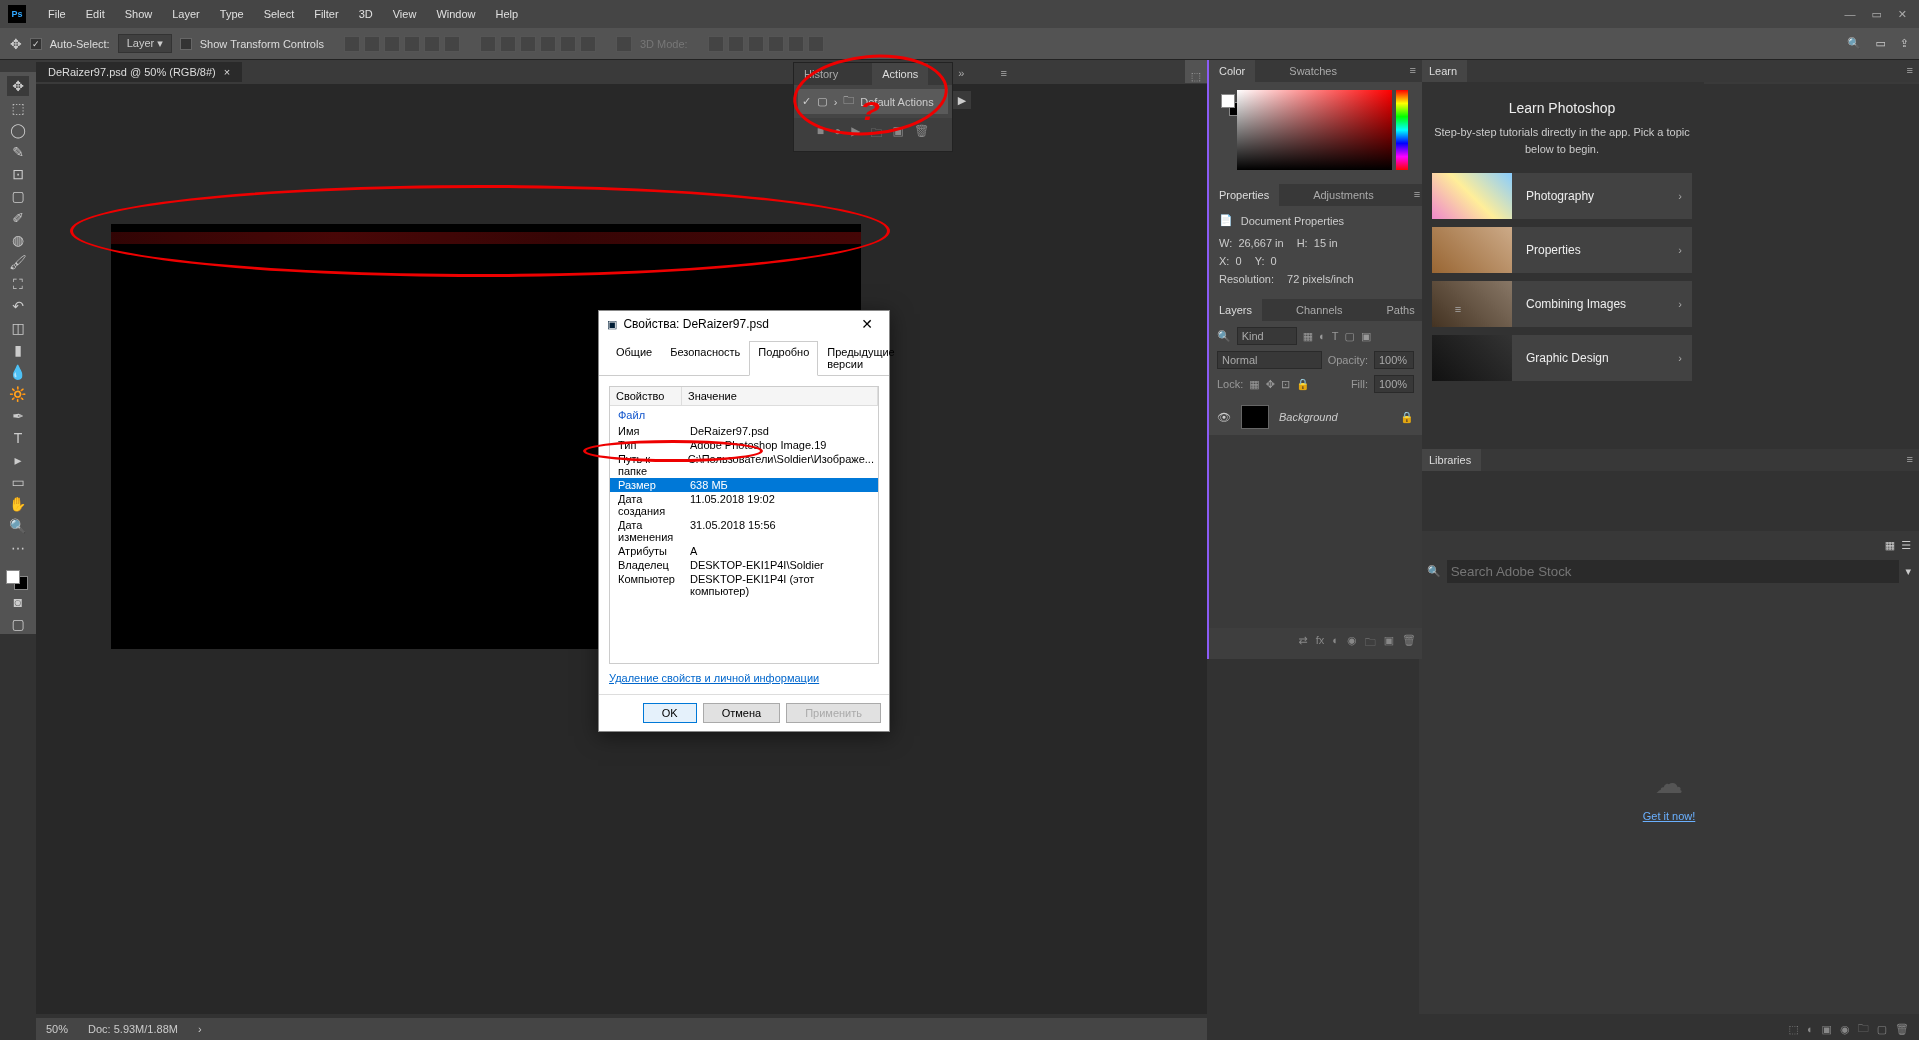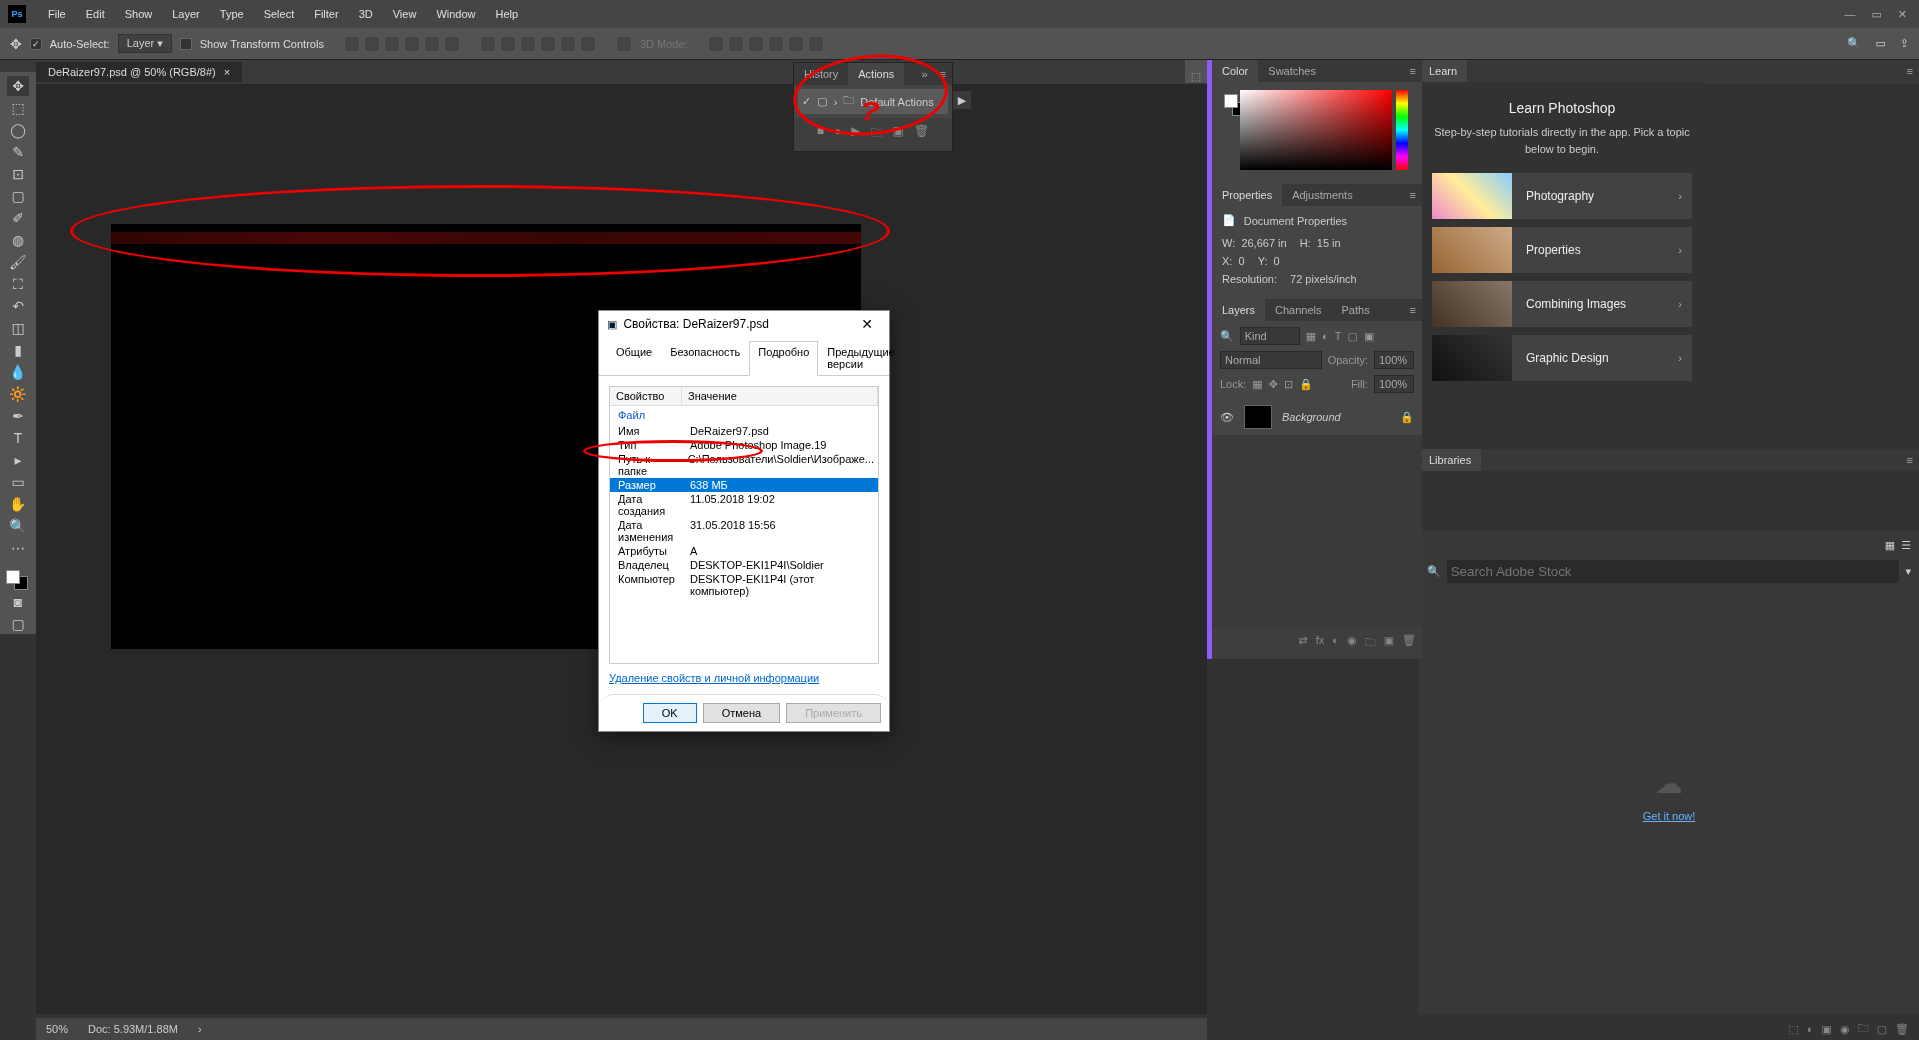--- a/index.html
+++ b/index.html
@@ -47,21 +47,21 @@
 
 
 .red-circle-1 { position: absolute; top: 55px; left: 793px; width: 155px; height: 80px; border: 3px solid #e00; border-radius: 50%; pointer-events: none; transform: rotate(-5deg); }
 .red-circle-2 { position: absolute; top: 185px; left: 70px; width: 820px; height: 92px; border: 3px solid #e00; border-radius: 50%; pointer-events: none; }
 .red-circle-3 { position: absolute; top: 440px; left: 583px; width: 180px; height: 22px; border: 3px solid #e00; border-radius: 50%; pointer-events: none; z-index: 100; }
 .red-question { position:absolute; top: 96px; left: 862px; color:#e00; font-size:26px; font-weight:bold; font-style:italic; transform:scaleX(1.3); pointer-events:none;}
 
 
 .right-column { position: absolute; top: 60px; right: 0; width: 712px; bottom: 26px; display: flex; }
 
-.mid-panels { width: 215px; background: #fde047; display:flex; flex-direction:column; border-left:5px solid #8b5cf6;}
+.mid-panels { width: 215px; background: #fde047; display:flex; flex-direction:column; border-left:2px solid #8b5cf6;}
 .mid-icons-strip { position:absolute; top:0; left:-22px; width:22px; background:#535353; display:flex; flex-direction:column; align-items:center; padding-top:10px; gap:14px; color:#aaa;}
 
 .color-panel { background:#454545; padding-bottom:6px;}
 .color-picker { height: 80px; margin: 8px; position:relative; background: linear-gradient(to bottom, rgba(0,0,0,0) 0%, #000 100%), linear-gradient(to right, #fff 0%, #ff0000 100%); }
 .hue-strip { position:absolute; right:-16px; top:0; bottom:0; width:12px; background: linear-gradient(#f00,#ff0,#0f0,#0ff,#00f,#f0f,#f00);}
 .fg-bg-swatch { position:absolute; left:-8px; top:4px; }
 
 .properties-panel { background:#454545; padding:8px 10px; font-size:11px; color:#ccc;}
 .prop-row { display:flex; gap:13px; margin:6px 0;}
 
@@ -99,30 +99,30 @@
 .win-body { padding:10px;}
 .prop-grid { border:1px solid #ccc; height:278px; overflow:auto; font-size:11px;}
 .prop-header { display:flex; background:#f5f5f5; border-bottom:1px solid #ddd;}
 .prop-header div { padding:3px 6px; border-right:1px solid #ddd;}
 .prop-group { color:#15c; padding:3px 8px;}
 .prop-line { display:flex;}
 .prop-line > div:first-child { width:76px; padding:1px 8px;}
 .prop-line > div:last-child { flex:1; padding:1px 4px;}
 .prop-line.selected { background:#0078d7; color:#fff;}
 .win-link { color:#0066cc; text-decoration:underline; font-size:11px; margin-top:8px; display:block;}
-.win-buttons { display:flex; justify-content:flex-end; gap:6px; padding:8px; border-top:1px solid #ddd;border-radius:15px;}
+.win-buttons { display:flex; justify-content:flex-end; gap:6px; padding:8px; border-top:1px solid #ddd;}
 .win-btn { padding:3px 18px; font-size:11px; border:1px solid #aaa; background:#e1e1e1; cursor:pointer;}
 .win-btn.default { border:1px solid #0078d7; background:#e5f1fb;}
 .win-btn.disabled { color:#aaa;}
 
 
 .status-bar { position:absolute; bottom:0; left:36px; right:712px; height:22px; background:#454545; display:flex; align-items:center; padding:0 10px; font-size:11px; color:#ccc; gap:20px;}
 .right-status-bar { position:absolute; bottom:0; right:0; width:712px; height:22px; background:#323232; display:flex; justify-content:flex-end; align-items:center; padding-right:10px; gap:8px; color:#888;}
 
-.panel-header-row { display:flex; align-items:center; background:#383838;}
+.panel-header-row { display:flex; align-items:flex-start; background:#383838;gap:24px;}
 .panel-menu-icon { margin-left:auto; padding:4px 6px; color:#aaa;}
 
 </style>
 </head>
 <body>
 
 <div class="menu-bar">
   <div class="ps-icon">Ps</div>
   <div class="menu-item">File</div>
   <div class="menu-item">Edit</div>

